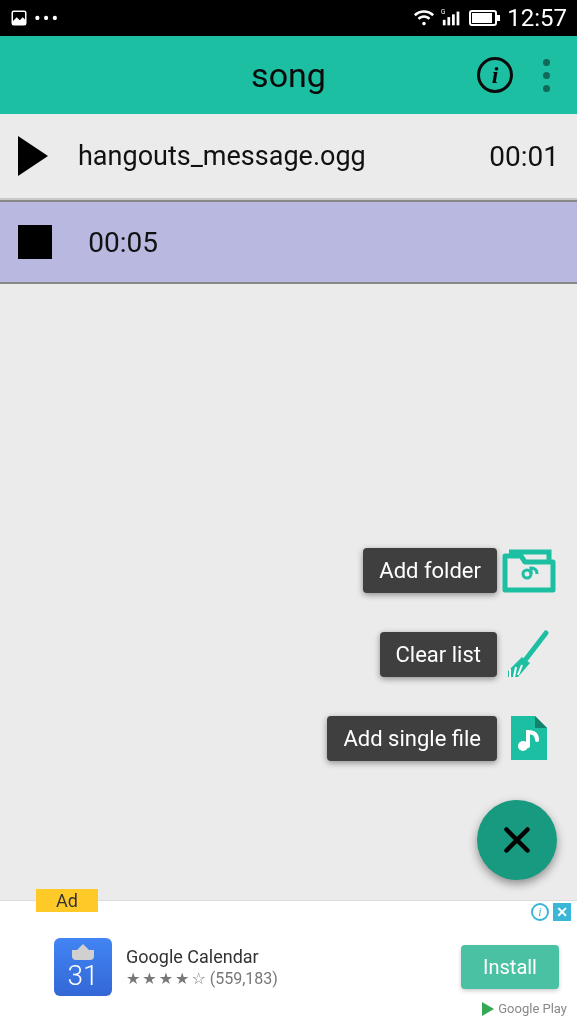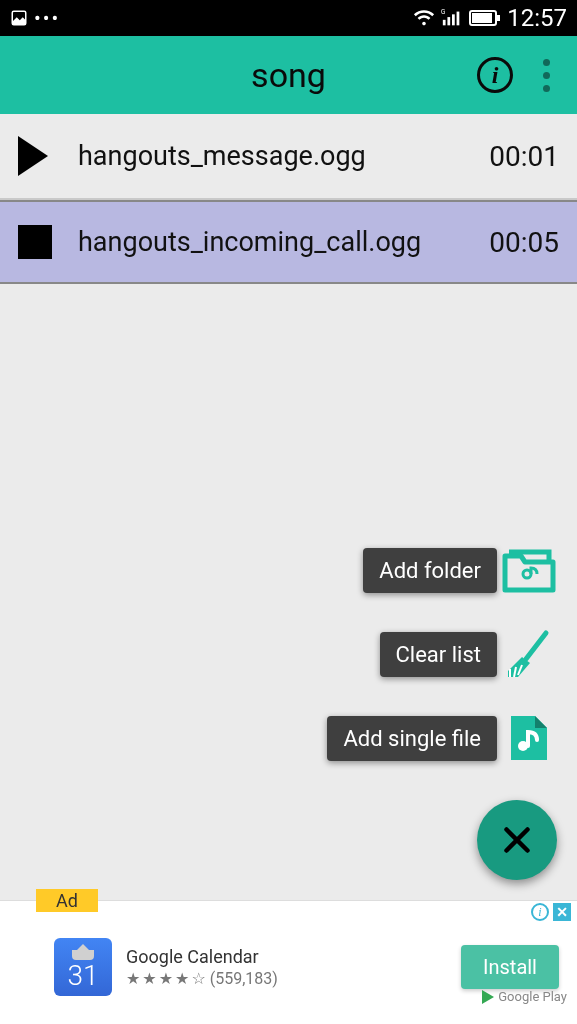--- a/index.html
+++ b/index.html
@@ -191,21 +191,21 @@
   background: #4bc1a4;
   color: #fff;
   padding: 10px 22px;
   border-radius: 4px;
   font-size: 20px;
   cursor: pointer;
   box-shadow: 0 2px 4px rgba(0,0,0,.2);
 }
 .ad-playlogo {
   position: absolute;
-  bottom: 20px; right: 10px;
+  bottom: 8px; right: 10px;
   font-size: 13px; color: #888;
   display: flex; align-items: center; gap: 4px;
 }
 .play-tri {
   width: 0; height: 0;
   border-left: 12px solid #34a853;
   border-top: 7px solid transparent;
   border-bottom: 7px solid transparent;
   position: relative;
 }
@@ -264,21 +264,20 @@
     <div class="row-icon">
         <div class="play-triangle"></div>
       </div>
     <div class="row-name">hangouts_message.ogg</div>
     <div class="row-time">00:01</div>
   </div>
   <div class="list-row selected">
     <div class="row-icon">
         <div class="stop-square"></div>
       </div>
-    <div class="row-name">hangouts_incoming_call.ogg</div>
     <div class="row-time">00:05</div>
   </div>
 </div>
 
 <div class="fab-stack">
   <div class="fab-row">
     <div class="fab-label">Add folder</div>
     <div class="fab-icon">
       <svg width="56" height="48" viewBox="0 0 56 48">
         <path d="M4 10 L20 10 L24 16 L52 16 L52 44 L4 44 Z M4 10 L4 44" fill="none" stroke="#1dbfa2" stroke-width="5" stroke-linejoin="round"></path>

